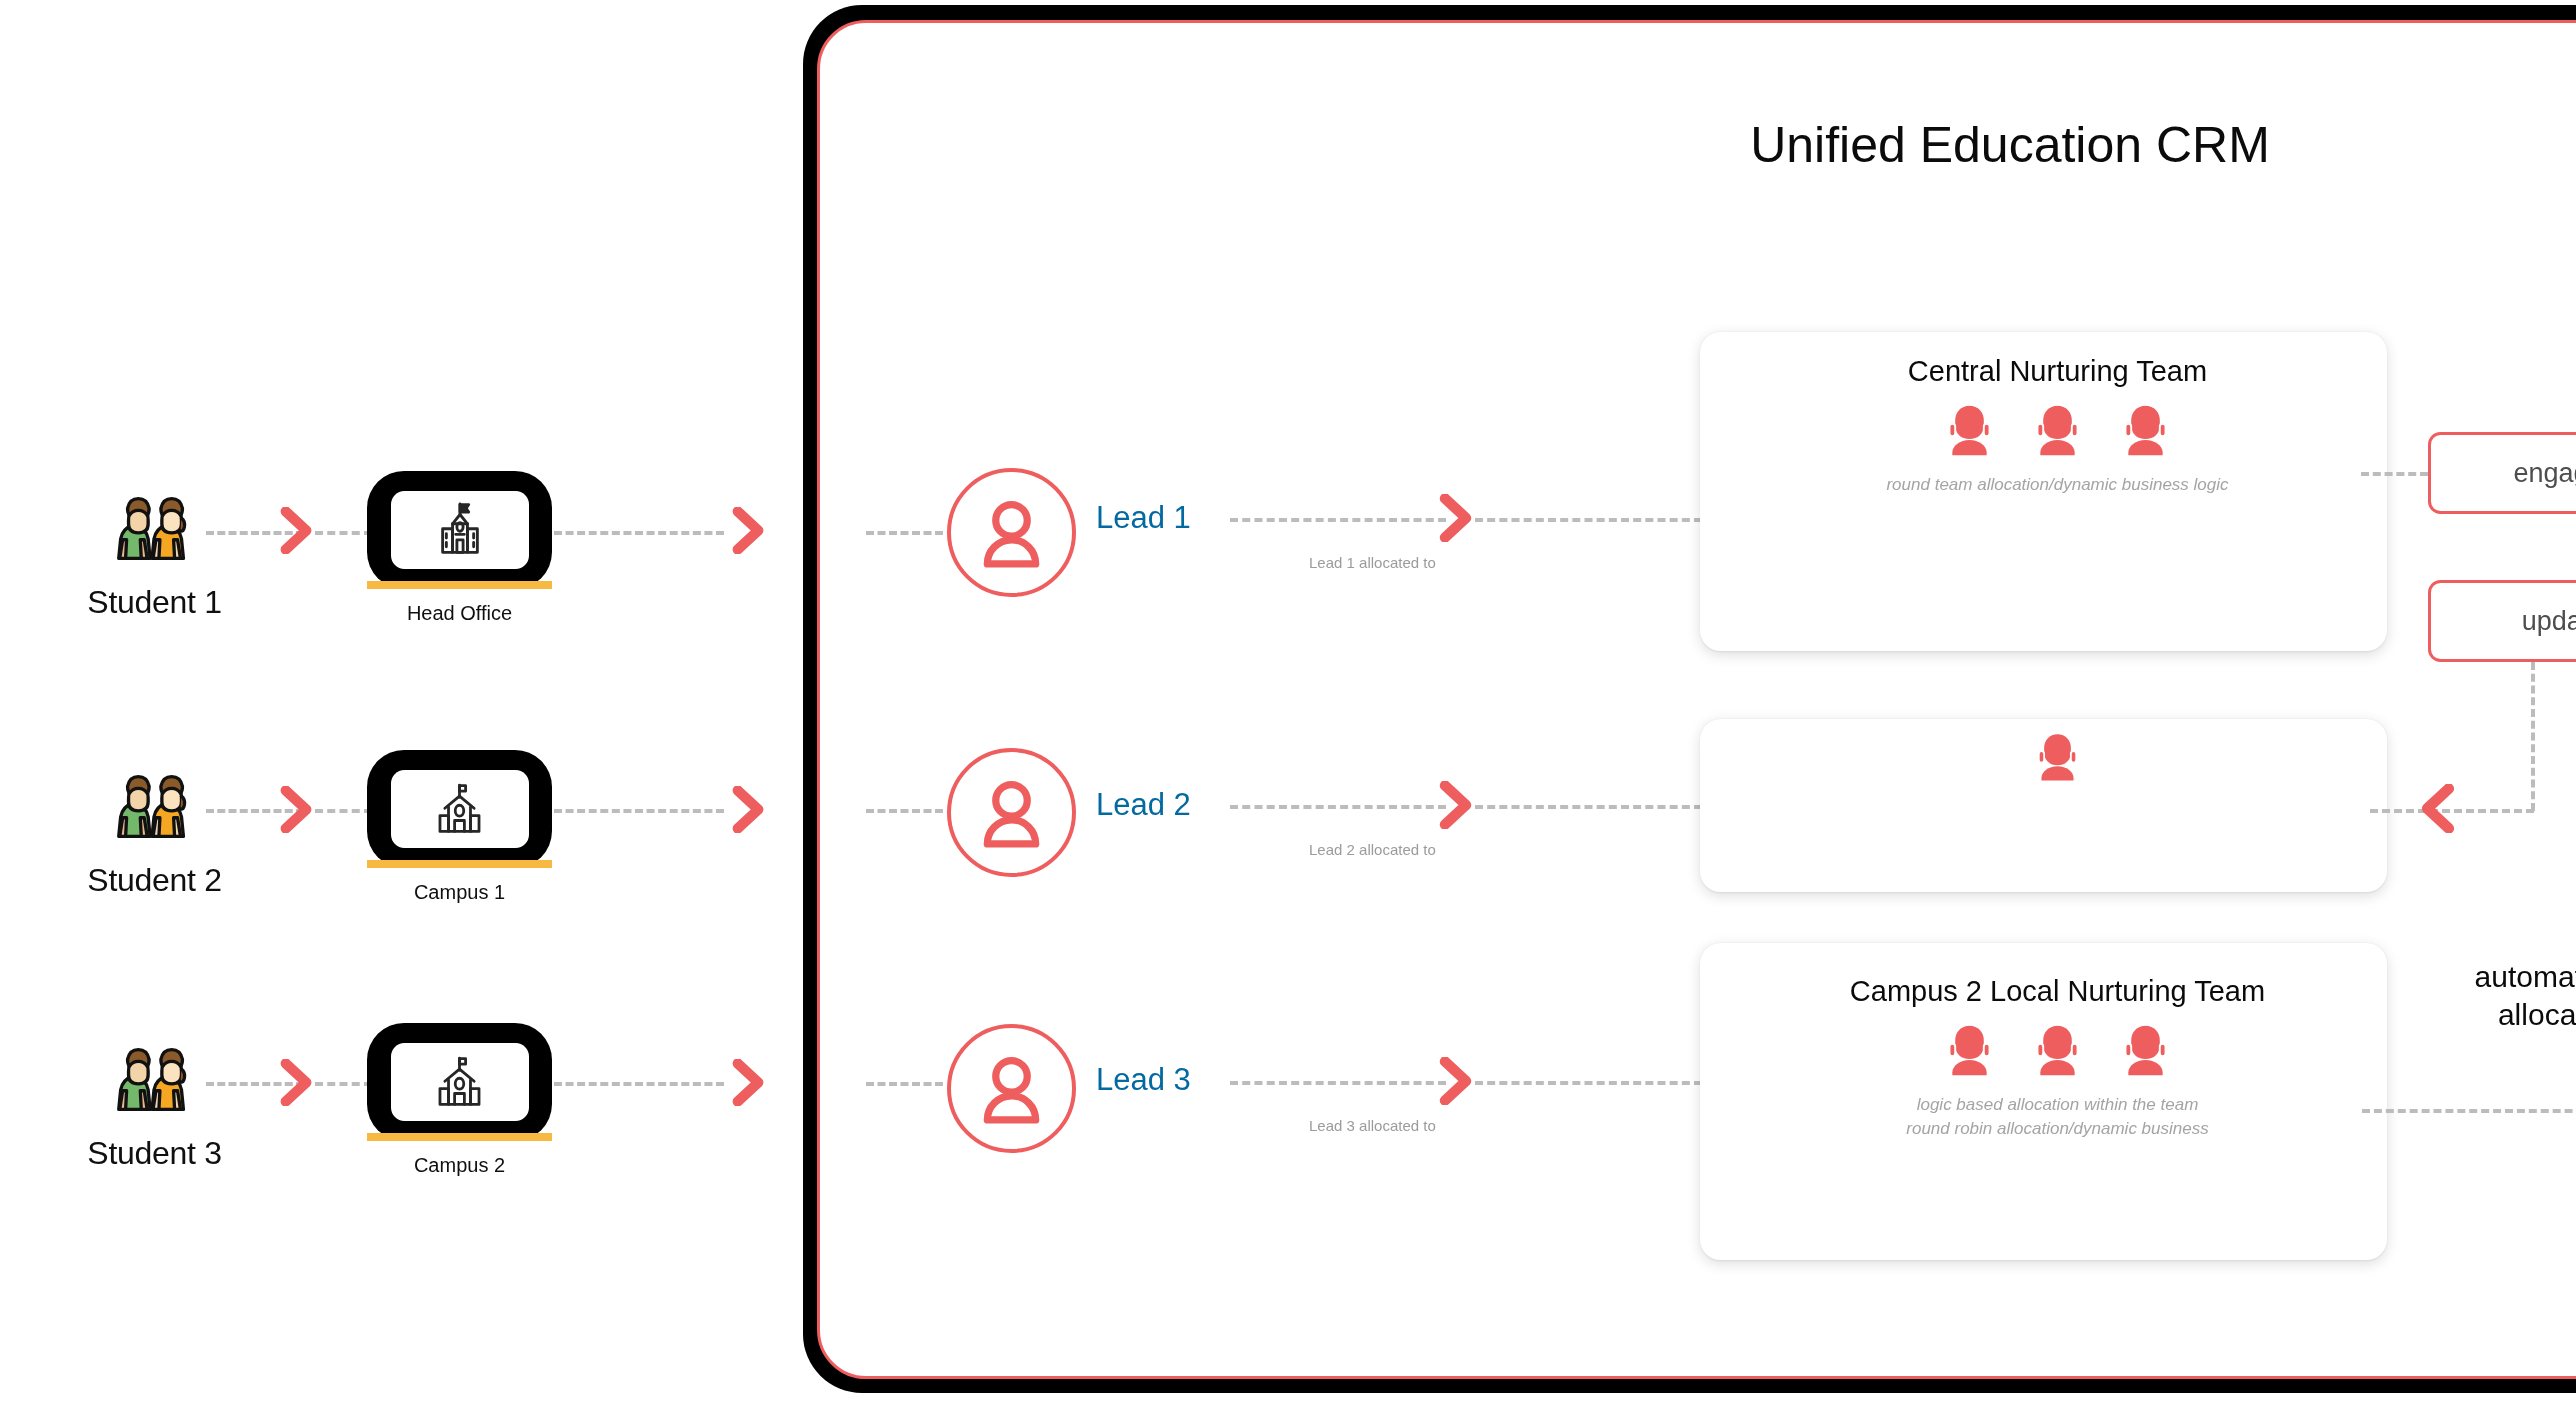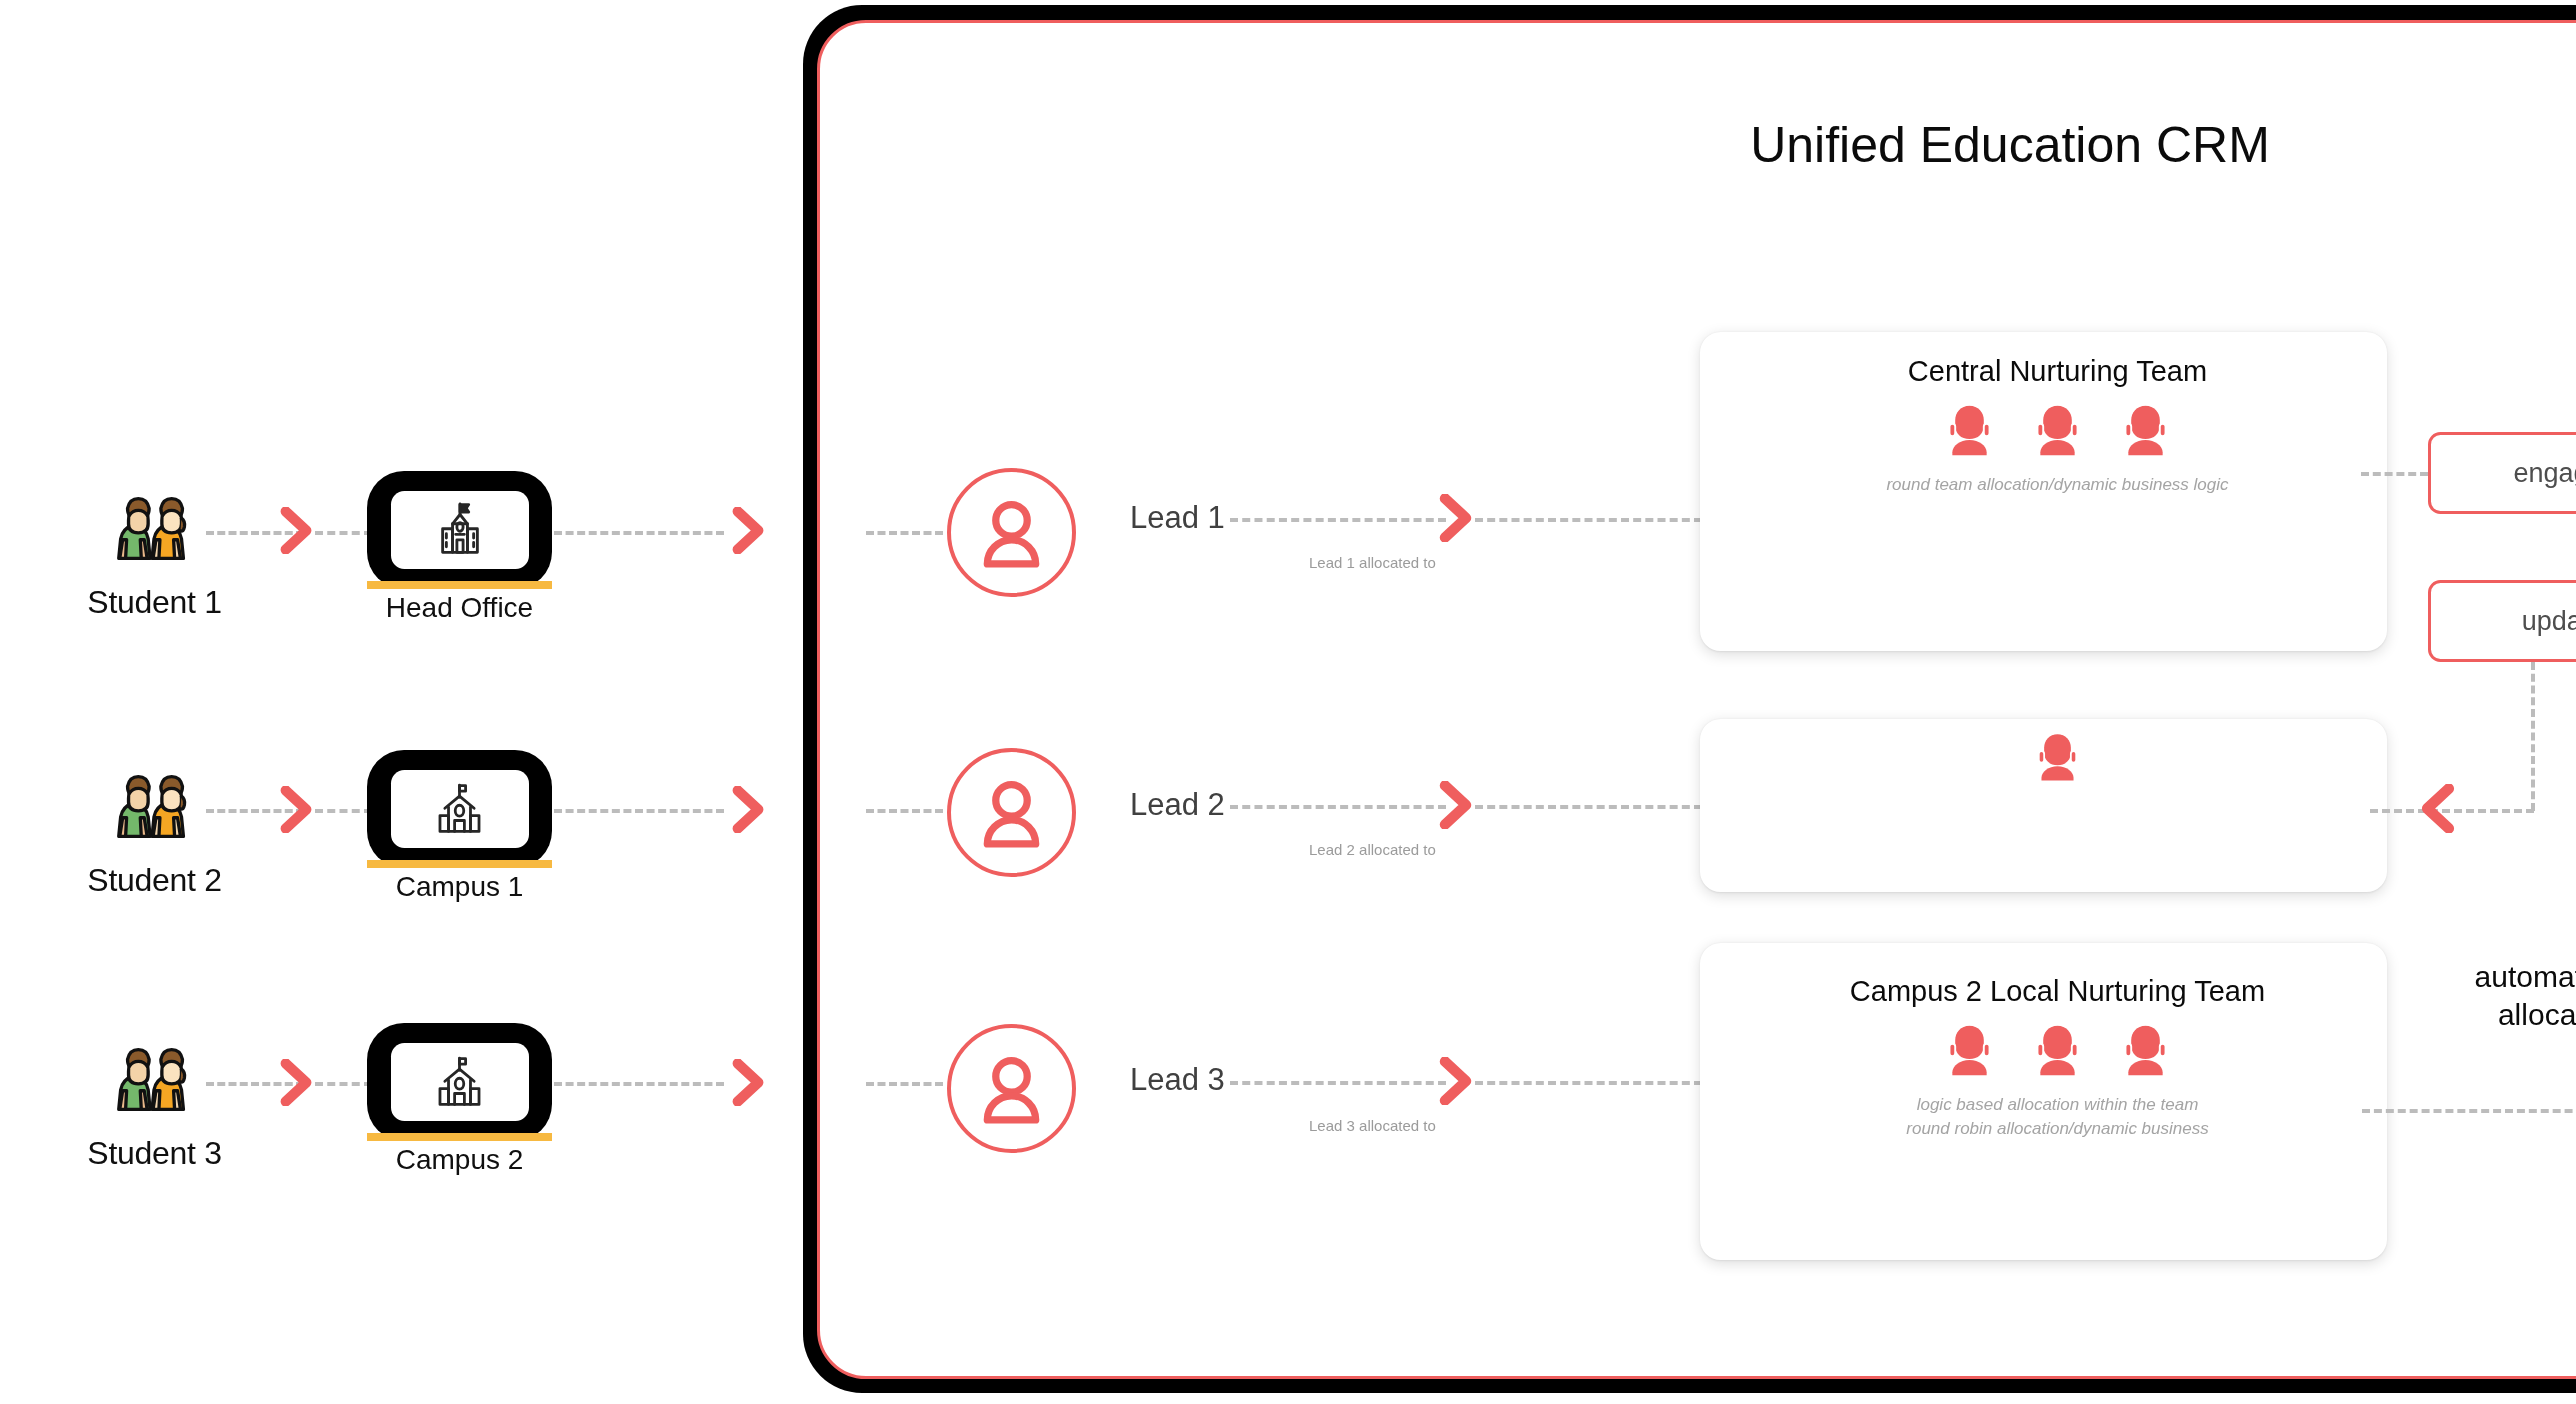--- a/index.html
+++ b/index.html
@@ -24,40 +24,40 @@
   .tile{
     position:relative;width:185px;height:118px;background:#000;
     border-radius:37px;display:flex;align-items:center;justify-content:center;
   }
   .tile-inner{
     width:138px;height:78px;background:#fff;border-radius:13.4px;
     position:relative;overflow:hidden;display:flex;align-items:center;justify-content:center;
   }
   .tile-strip{position:absolute;left:0;bottom:0;width:100%;height:8.2px;background:#F7B941;}
   .tile-label{
-    text-align:center;font-size:28px;color:#101010;margin-top:3px;
+    text-align:center;font-size:20px;color:#101010;margin-top:13px;
     font-family:"Liberation Sans", sans-serif;
   }
 
   
   #crm-frame{
     position:absolute;left:803px;top:5.2px;width:2414px;height:1388px;
     background:#000;border-radius:59px;
   }
   #crm-inner{
     position:absolute;left:14.4px;top:14.4px;right:6.2px;bottom:14.4px;
     background:#fff;border:3.1px solid #EF5E5E;border-radius:49px;
   }
   #crm-title{
     position:absolute;top:116px;left:0;right:0;text-align:center;
     font-size:50px;color:#0b0b0b;font-family:"Liberation Sans", sans-serif;
   }
   .lead-name{
-    position:absolute;font-size:31px;color:#404040;
-    font-family:"Liberation Sans", sans-serif;white-space:nowrap;margin-left:34px;
+    position:absolute;font-size:31px;color:#0369a1;
+    font-family:"Liberation Sans", sans-serif;white-space:nowrap;
   }
   .lead-sub{
     position:absolute;font-size:15px;color:#9b9b9b;white-space:nowrap;
     font-family:"Liberation Sans", sans-serif;
   }
 
   
   .team-card{
     position:absolute;background:#fff;border-radius:20.6px;
     box-shadow:0 3.1px 13.4px rgba(0,0,0,.13), 0 0.5px 2.1px rgba(0,0,0,.07);

